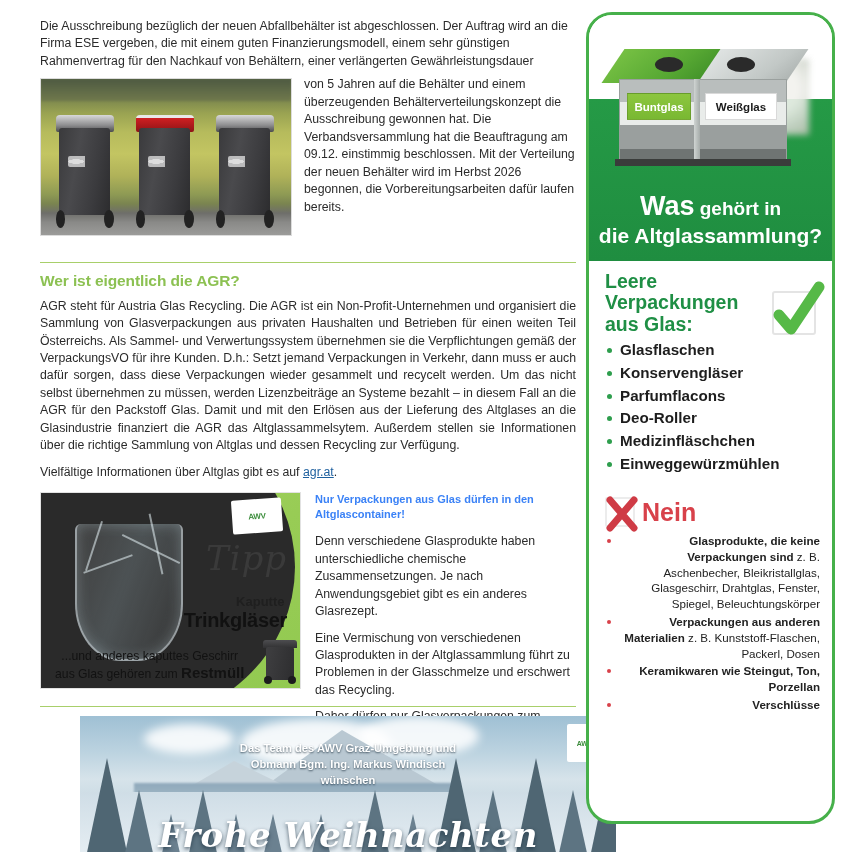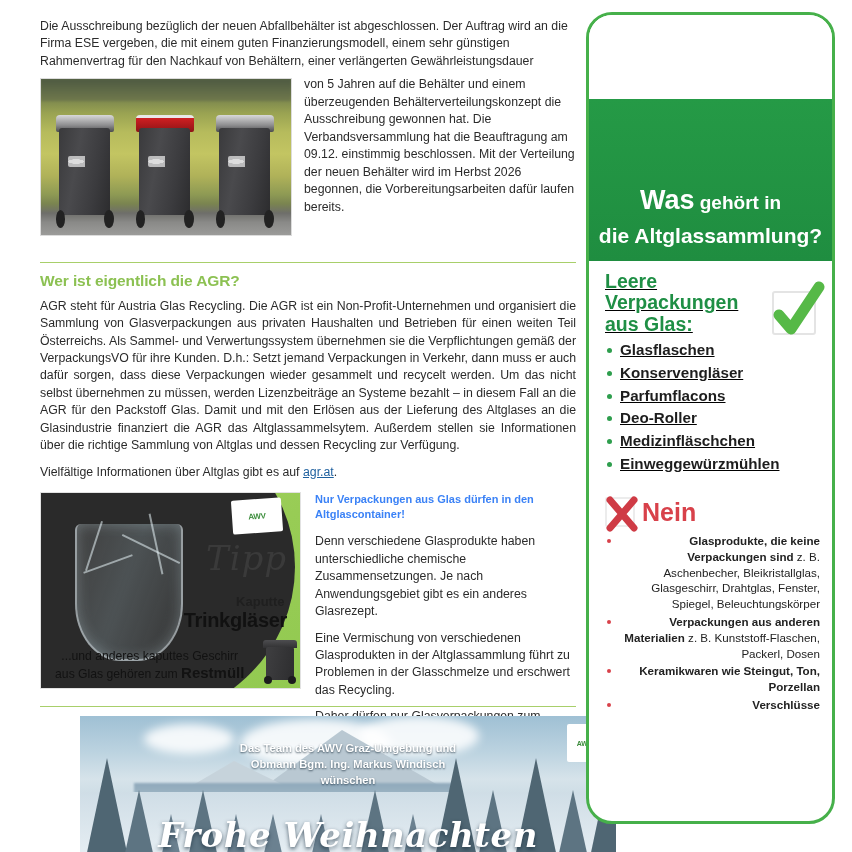--- a/index.html
+++ b/index.html
@@ -362,26 +362,25 @@
     background: radial-gradient(circle at 40% 40%, #f2f2ee 0 40%, #cdd3c9 75%, #b8bfae 100%);
     filter: blur(3px); opacity: .9;
   }
   #sb-hero-title {
     position: absolute; left: 0; right: 0; bottom: 14px;
     text-align: center; color: #fff;
     line-height: 1.1;
   }
   #sb-hero-title .l1 { font-size: 19px; font-weight: bold; }
   #sb-hero-title .l1 .big { font-size: 27px; }
-  #sb-hero-title .l2 { font-size: 21px; font-weight: bold; margin-top: 8px; }
+  #sb-hero-title .l2 { font-size: 21px; font-weight: bold; margin-top: 2px; }
 
   #sb-yes {
     position: relative;
     padding: 10px 1px 6px 16px;
-    text-decoration: underline;
   }
   .sb-yes-title {
     color: #1f8f45; font-size: 19.5px; font-weight: bold;
     line-height: 1.1; margin: 0 0 4px 0; width: 170px;
   }
   .sb-check {
     position: absolute; right: 16px; top: 30px;
     width: 44px; height: 44px;
     background: #fff;
     border: 2px solid #e4e4e4;
@@ -552,20 +551,32 @@
         <div class="xmas-big">Frohe Weihnachten</div>
       </figure>
     </section>
   </div>
 
   <aside id="sidebar">
 
     <div id="sb-hero">
       <div id="sb-hero-green"></div>
 
+      <div id="sb-container">
+        <div class="sbc-blur"></div>
+        <div class="sbc-lid-left"></div>
+        <div class="sbc-lid-right"></div>
+        <div class="sbc-box"></div>
+        <div class="sbc-divider"></div>
+        <div class="sbc-hole a"></div>
+        <div class="sbc-hole b"></div>
+        <div class="sbc-label bunt">Buntglas</div>
+        <div class="sbc-label weiss">Weißglas</div>
+        <div class="sbc-base"></div>
+      </div>
 
       <div id="sb-hero-title">
         <div class="l1"><span class="big">Was</span><span> gehört in</span></div>
         <div class="l2">die Altglassammlung?</div>
       </div>
     </div>
 
     <div id="sb-yes">
       <h3 class="sb-yes-title">Leere Verpackungen aus Glas:</h3>
       <div class="sb-check">

